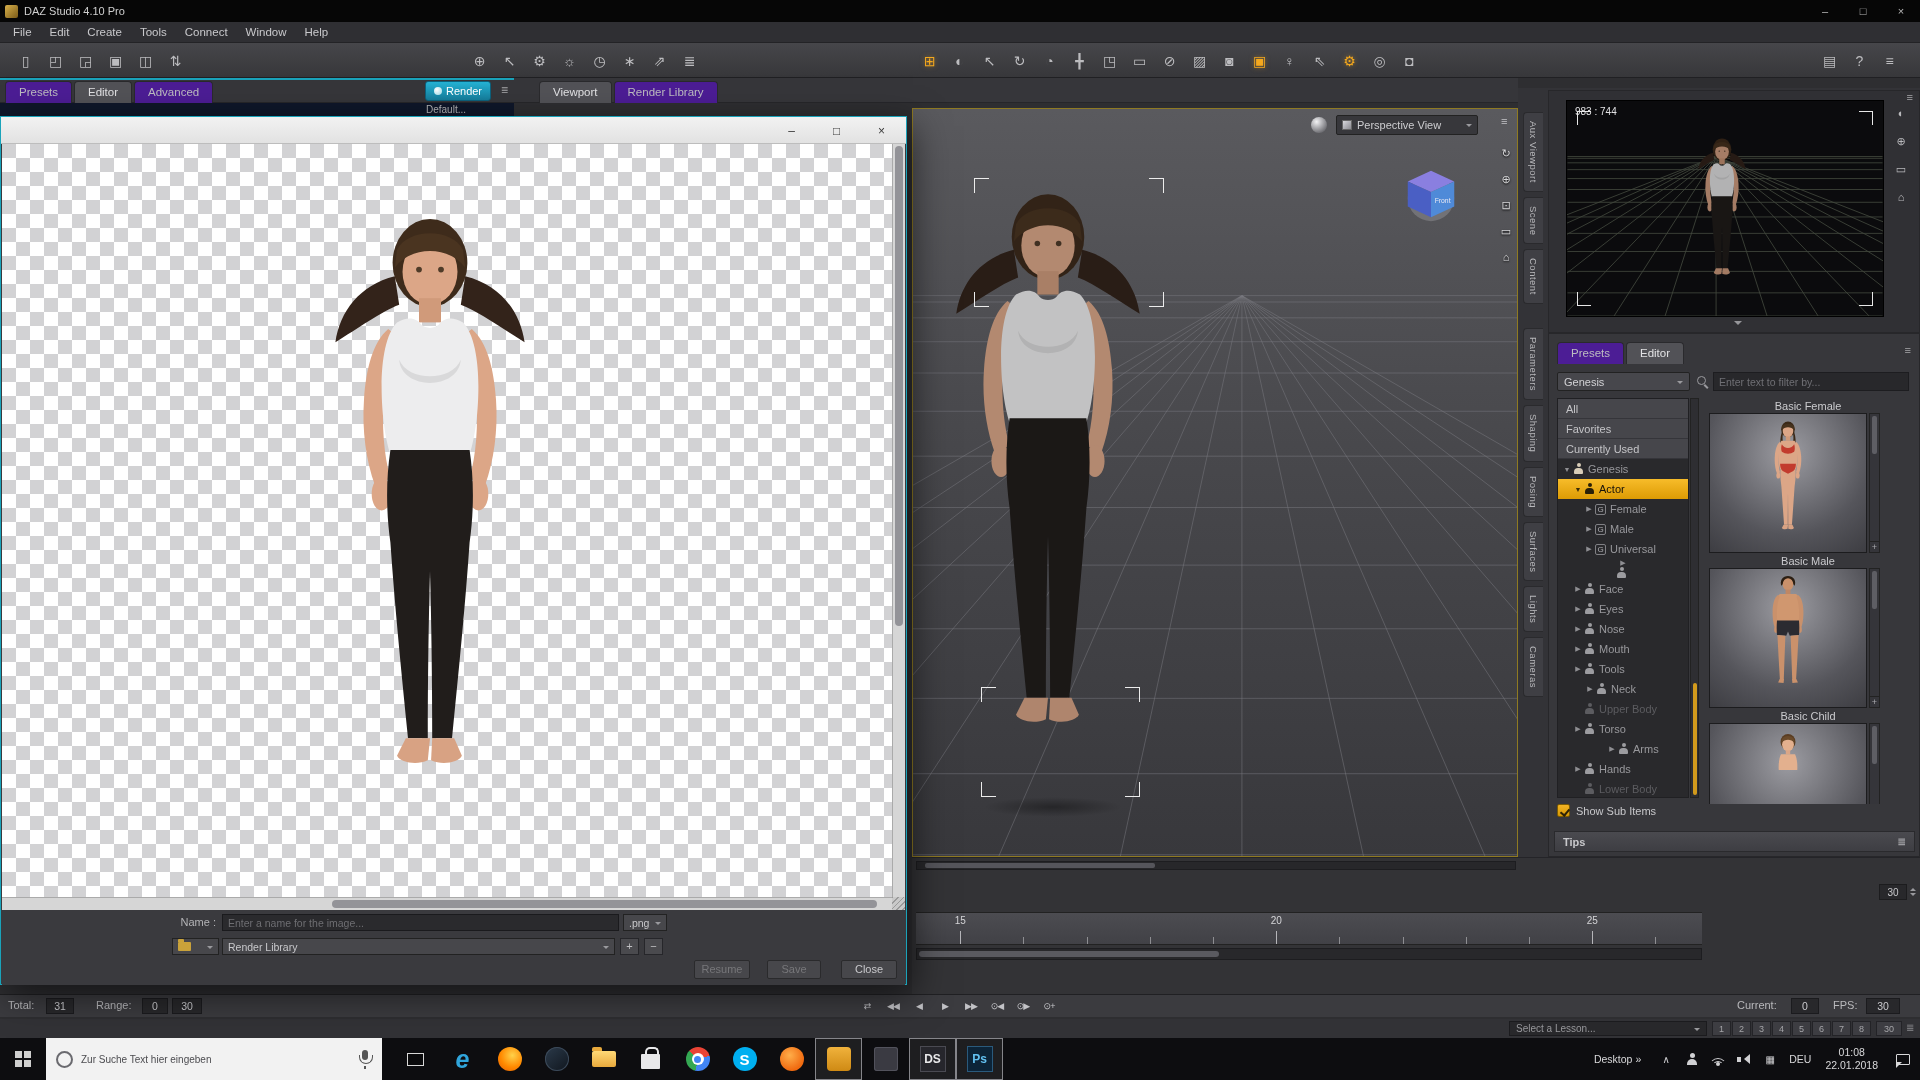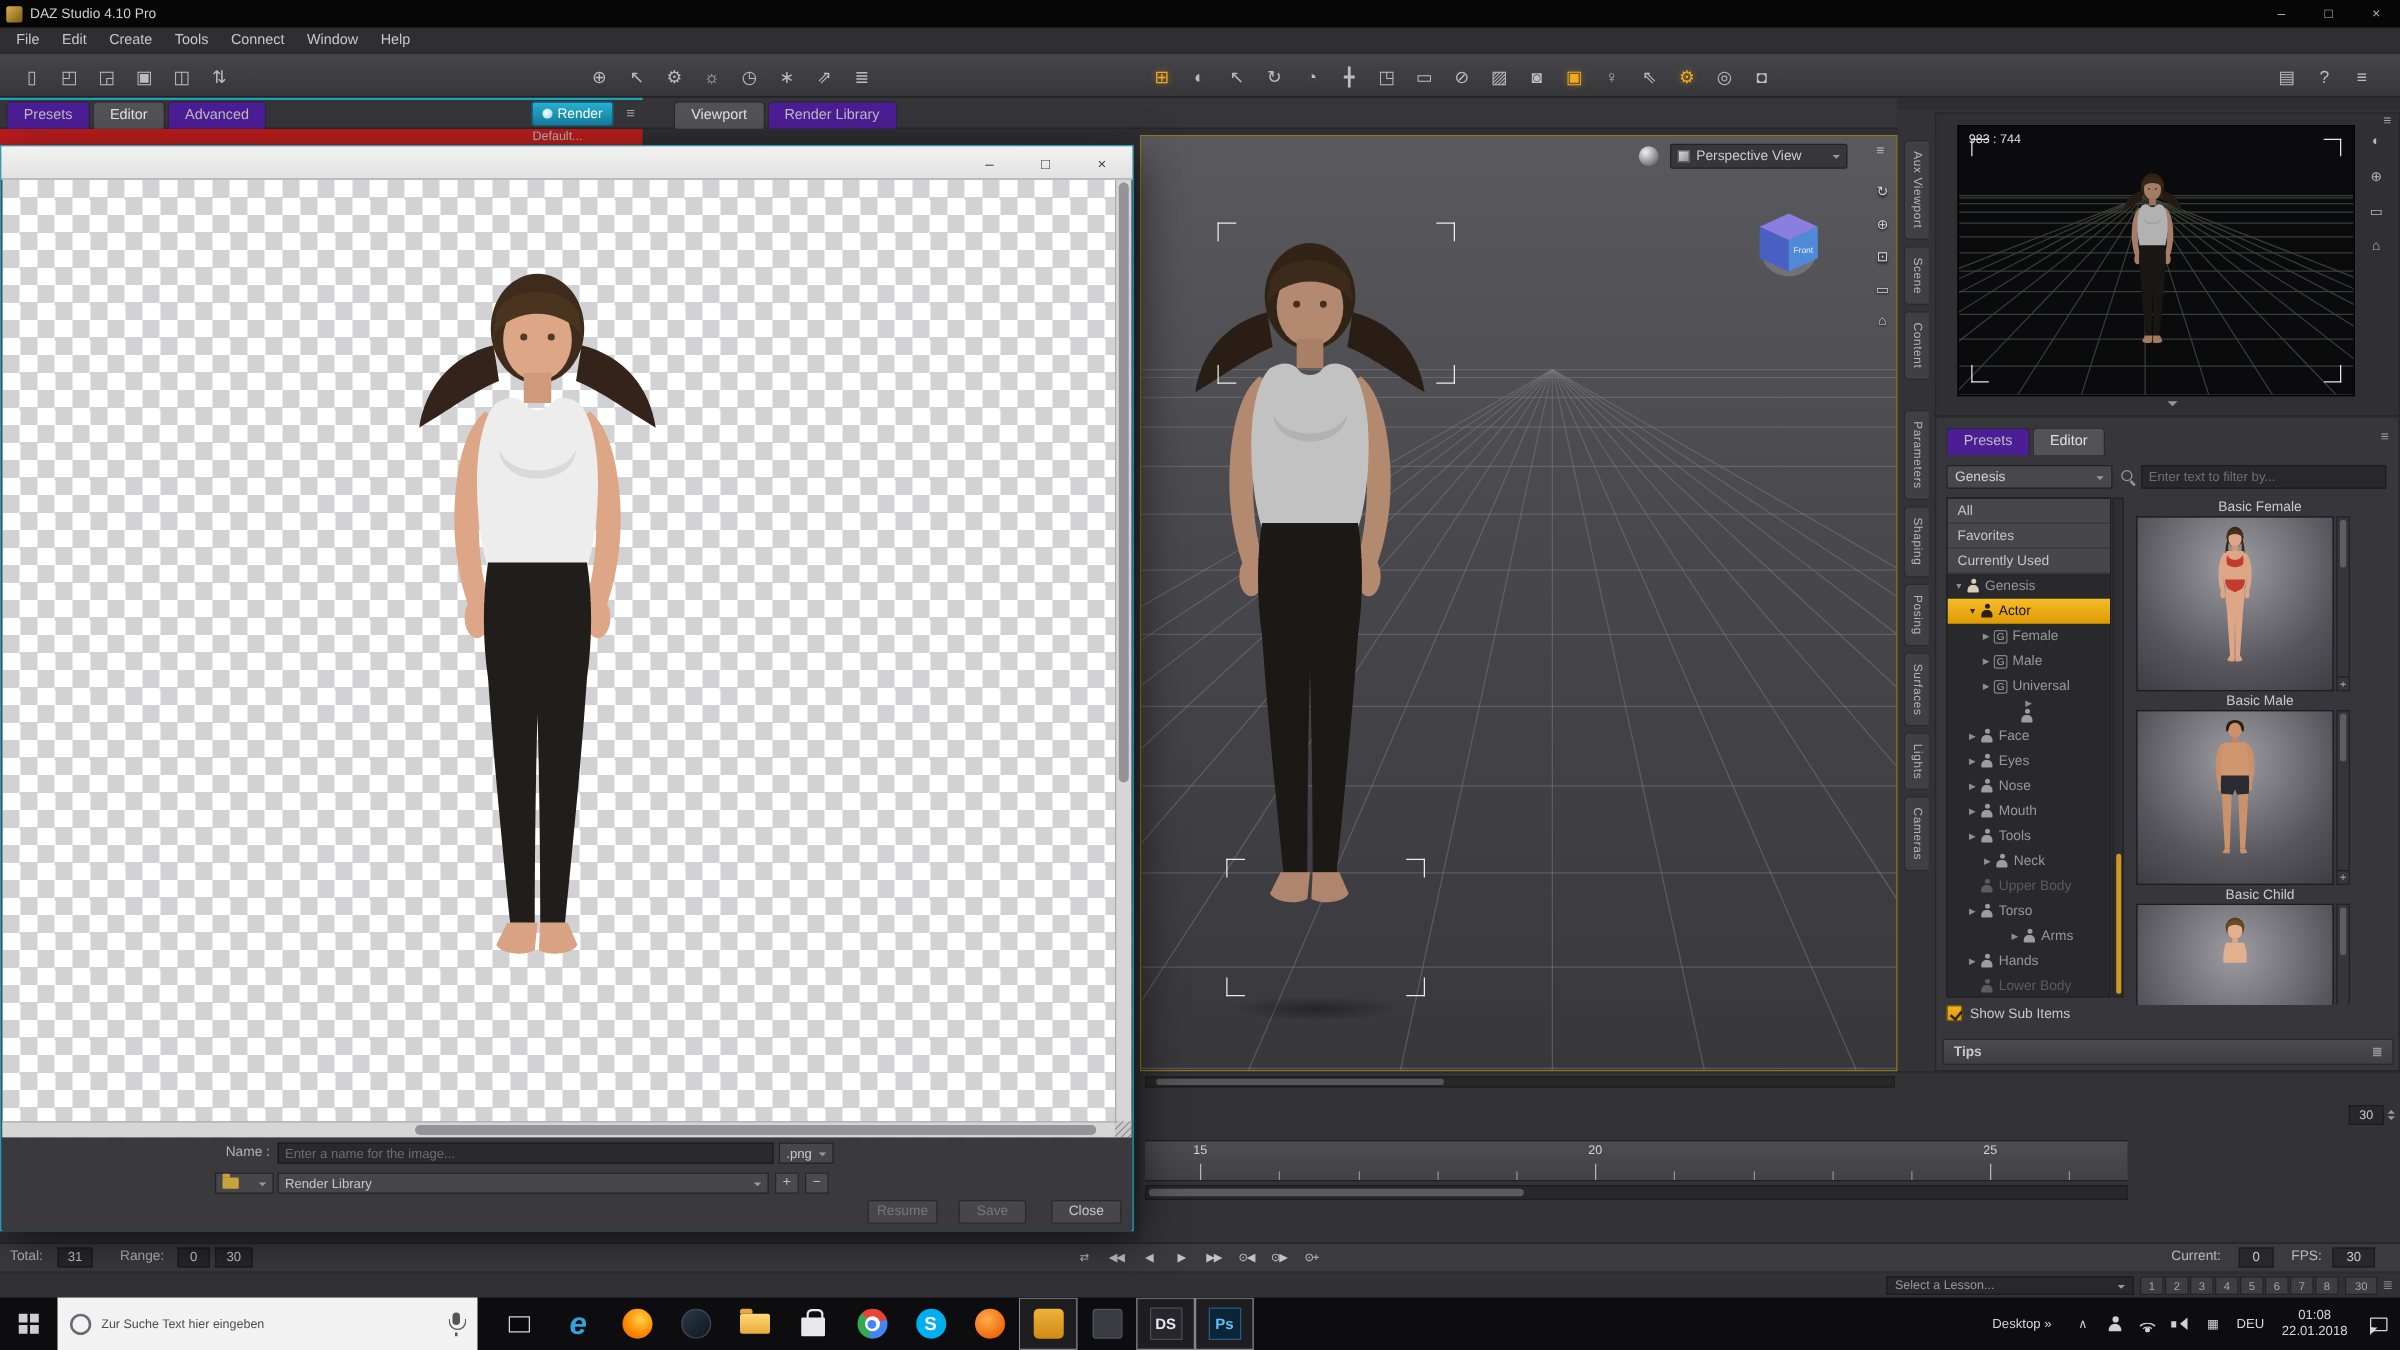--- a/index.html
+++ b/index.html
@@ -36,21 +36,21 @@
 .ptab{display:inline-block;padding:4px 13px 5px;font-size:11.5px;color:#bdbdc0;background:#4c1d95;
   border:1px solid #2a2a2d;border-bottom:none;border-radius:4px 4px 0 0;margin-right:2px;}
 .ptab.on{background:#525257;color:#e2e2e4;}
 #left-tabs{position:absolute;left:5px;top:3px;white-space:nowrap;}
 #vp-tabs{position:absolute;left:539px;top:3px;white-space:nowrap;}
 #render-btn{position:absolute;left:425px;top:3px;width:66px;height:20px;
   background:linear-gradient(#25b2d4,#157e9c);border:1px solid #0d617c;border-radius:3px;
   color:#fff;font-size:11px;display:flex;align-items:center;justify-content:center;gap:4px;}
 #render-btn i{width:8px;height:8px;border-radius:50%;background:radial-gradient(circle at 35% 35%,#fff,#9adbe8);}
 #lp-menu{position:absolute;left:501px;top:5px;color:#a9a9ac;font-size:12px;}
-#sliver{position:absolute;top:103px;left:0;width:514px;height:13px;background:#b91c1c;z-index:7;
+#sliver{position:absolute;top:103px;left:0;width:514px;height:13px;background:#0f172a;z-index:7;
   font-size:10px;color:#b5b5b8;}
 #sliver span{position:absolute;left:426px;top:1px;}
 
 
 #viewport{position:absolute;left:912px;top:108px;width:606px;height:749px;border:1px solid #8f7a22;
   background:linear-gradient(#5a5a5e,#48484c 45%,#38383c);overflow:hidden;z-index:5;}
 #vp-grid{position:absolute;inset:0;width:100%;height:100%;}
 #vp-shadow{position:absolute;left:70px;top:688px;width:140px;height:20px;border-radius:50%;
   background:radial-gradient(ellipse,rgba(0,0,0,.35),transparent 70%);}
 #vp-fig{position:absolute;left:7px;top:64px;width:256px;height:640px;filter:brightness(.82) saturate(.95);}

